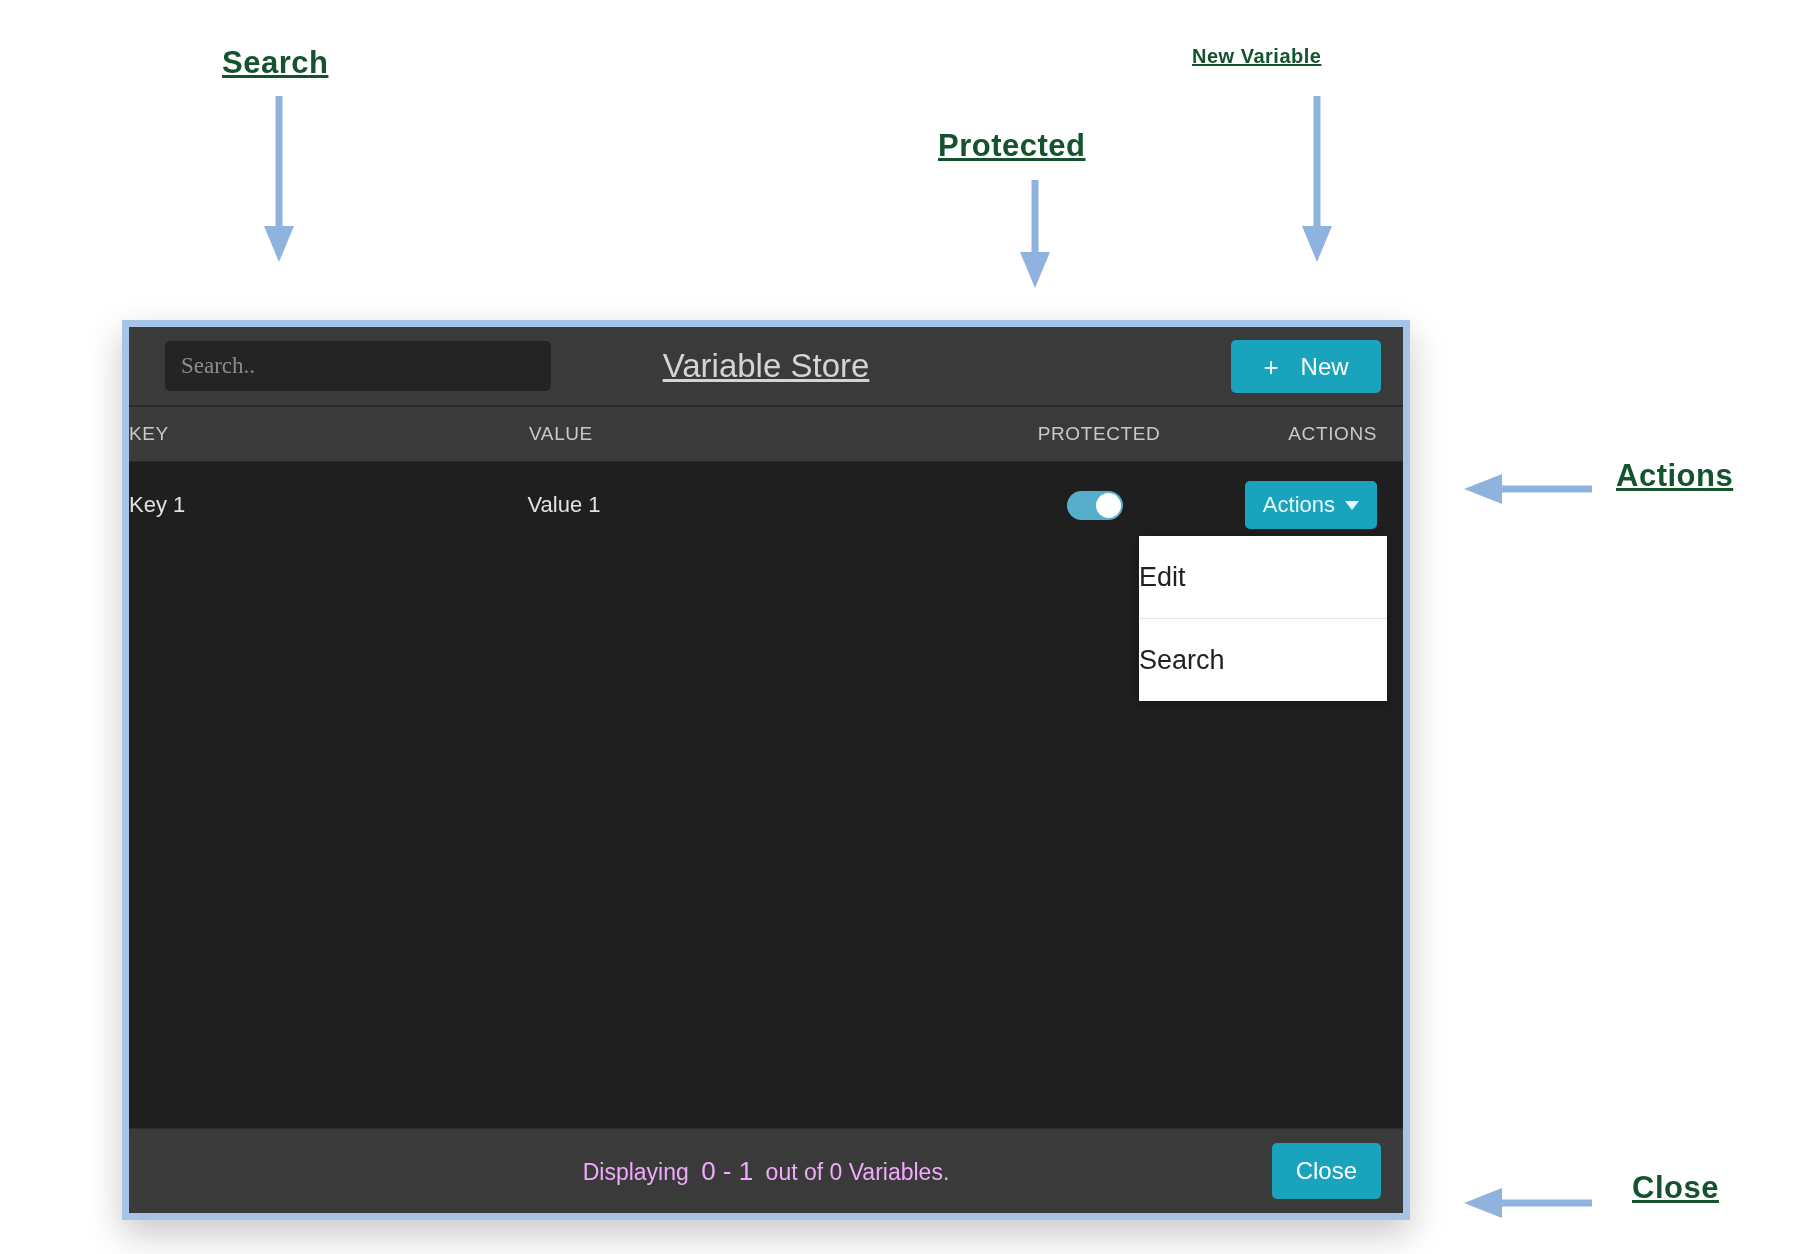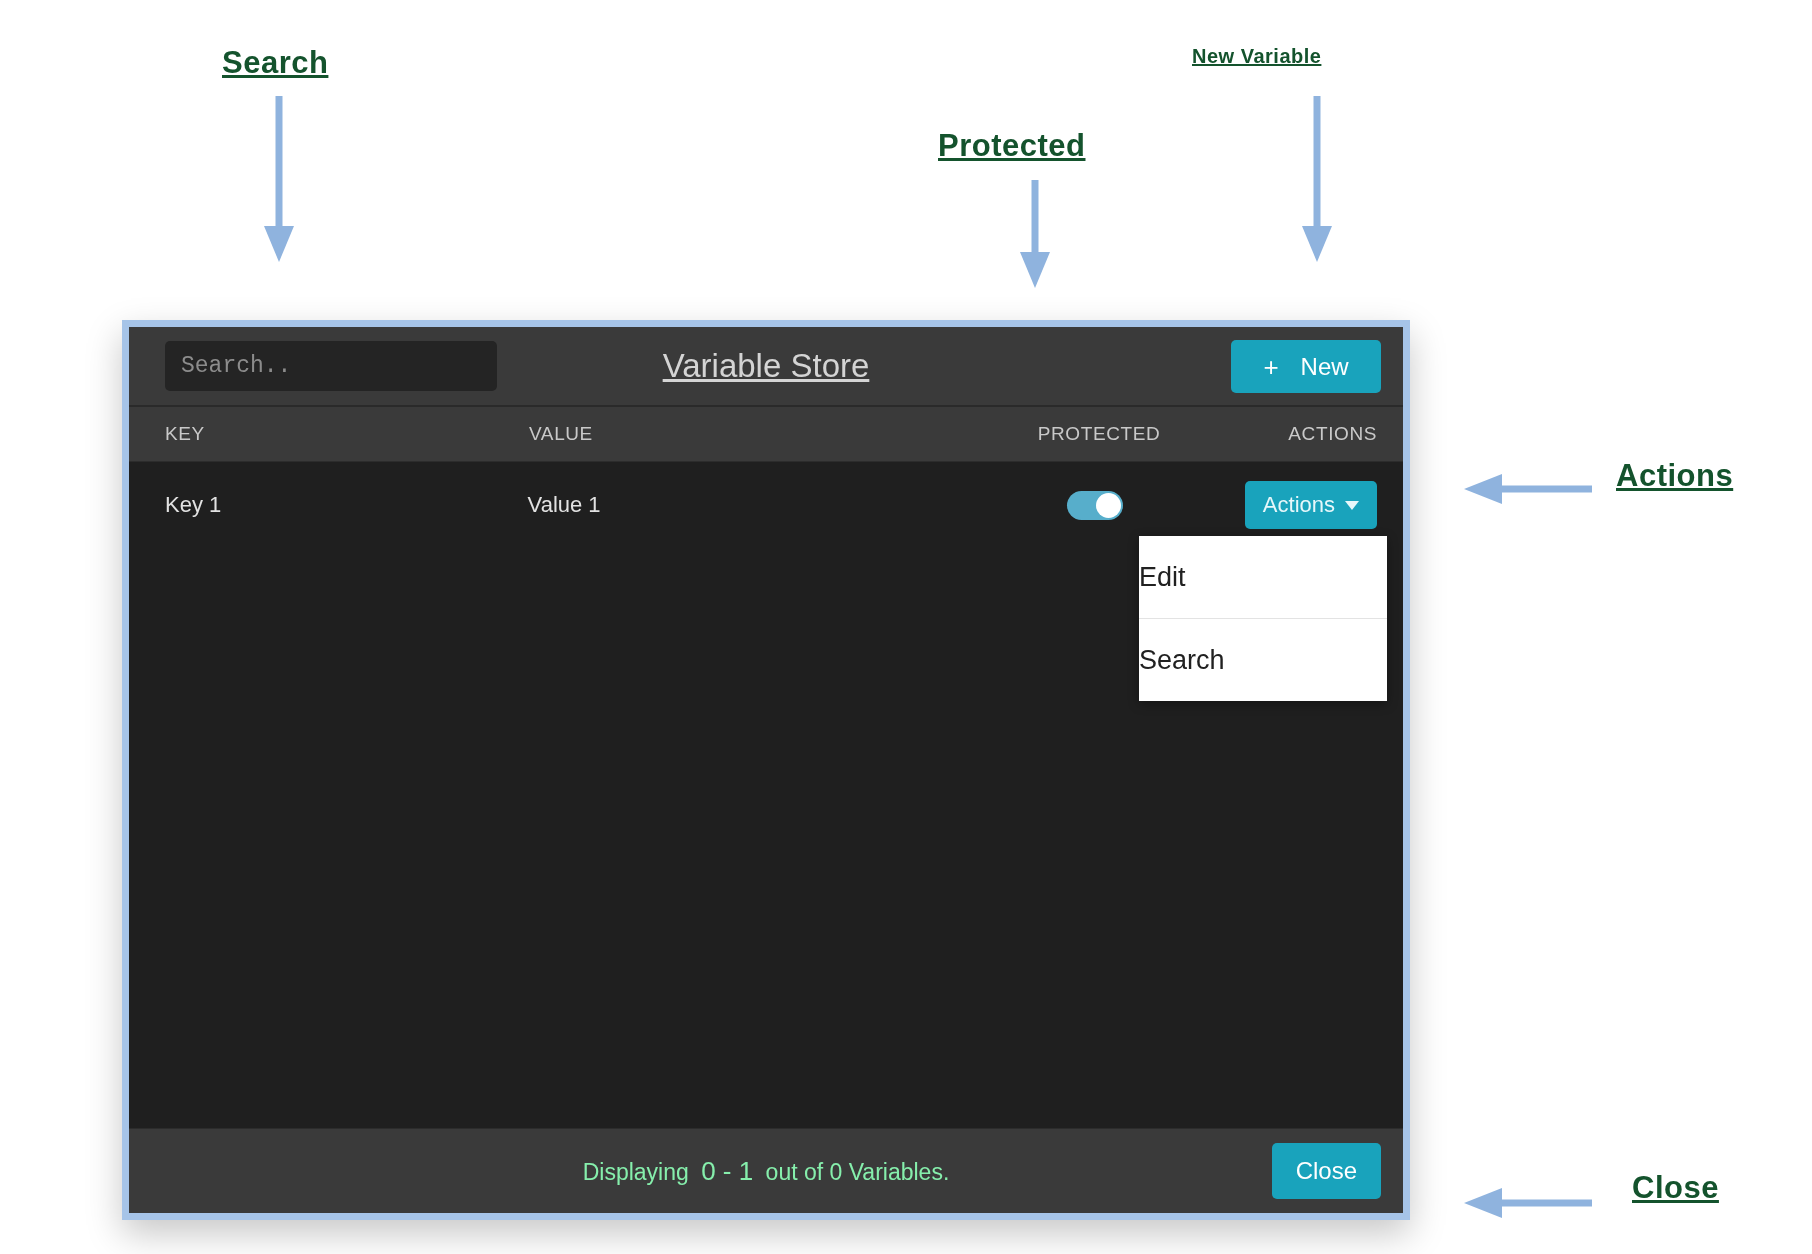--- a/index.html
+++ b/index.html
@@ -47,28 +47,28 @@
     position: relative;
     height: 78px;
     background: #3A3A3A;
     flex: 0 0 auto;
     display: flex;
     align-items: center;
     border-bottom: 2px solid #2A2A2A;
   }
   .search-input {
     margin-left: 36px;
-    width: 332px;
+    width: 386px;
     height: 50px;
     background: #242424;
     border: none;
     border-radius: 5px;
     color: #CFCFCF;
     font-size: 23px;
-    font-family: Liberation Mono, monospace;
+    font-family: Liberation Serif, serif;
     padding: 0 16px;
     box-sizing: border-box;
     outline: none;
   }
   .search-input::placeholder { color: #8C8C8C; }
 
   .dialog-title {
     position: absolute;
     left: 0; right: 0;
     text-align: center;
@@ -119,21 +119,21 @@
   }
   .table-row {
     height: 62px;
     display: flex;
     align-items: center;
     color: #E2E2E2;
     font-size: 22px;
     position: relative;
     margin-top: 12px;
   }
-  .col-key    { width: 400px; padding-left: 36px; box-sizing: border-box; }
+  .col-key    { width: 400px; box-sizing: border-box; }
   .col-value  { width: 420px; box-sizing: border-box; }
   .col-prot   { width: 300px; text-align: center; box-sizing: border-box; }
   .col-act    { flex: 1 1 auto; text-align: right; padding-right: 26px; box-sizing: border-box; }
 
   .toggle {
     display: inline-block;
     width: 56px;
     height: 29px;
     border-radius: 15px;
     background: #57AECB;
@@ -201,21 +201,21 @@
     height: 84px;
     background: #3A3A3A;
     flex: 0 0 auto;
     display: flex;
     align-items: center;
     justify-content: center;
     position: relative;
     border-top: 1px solid #2C2C2C;
   }
   .footer-text {
-    color: #86efac;
+    color: #f0abfc;
     font-size: 23px;
   }
   .footer-text .num { font-size: 26px; margin: 0 6px; }
   .close-button {
     position: absolute;
     right: 22px;
     background: #19A3BC;
     color: #ffffff;
     border: none;
     border-radius: 5px;

